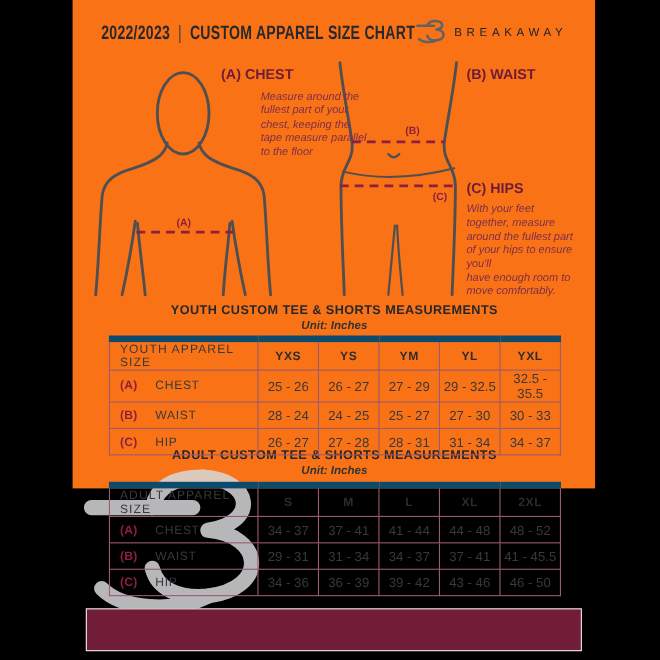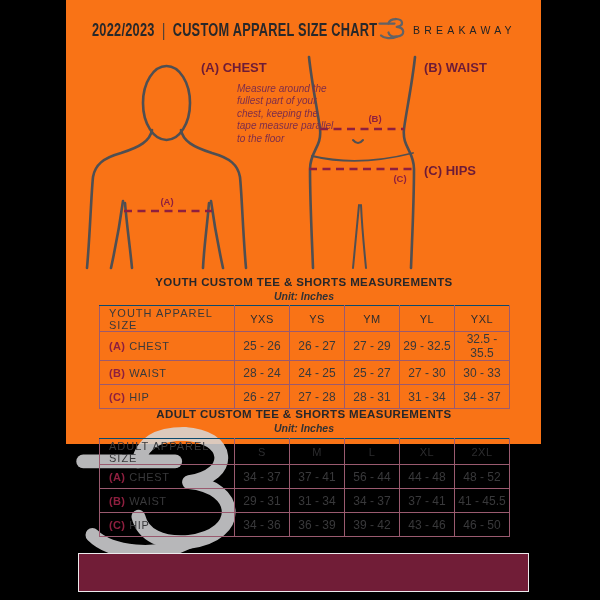--- a/index.html
+++ b/index.html
@@ -48,27 +48,27 @@
   table.size-table{
     position:absolute;left:33px;border-collapse:collapse;table-layout:fixed;
     width:410px;z-index:1;
   }
   .tbl-youth{top:305px;}
   .tbl-adult{top:438px;}
   .size-table th,.size-table td{
     border:1.5px solid #9a5a6f;padding:0;height:23px;
     font-size:12px;color:#39393b;text-align:center;font-weight:500;
   }
-  .size-table thead th{height:25px;border-top:1px solid #0c4a6e;}
+  .size-table thead th{height:25px;border-top:6px solid #0c4a6e;}
   .size-table .c-label{
     text-align:left;padding-left:9px;font-weight:400;letter-spacing:1px;font-size:11px;
   }
-  .size-table thead .c-size{font-weight:400;font-size:11px;color:#2c2c2e;letter-spacing:.5px;}
+  .size-table thead .c-size{font-weight:700;font-size:11px;color:#2c2c2e;letter-spacing:.5px;}
   .row-key{color:#8e1f3f;font-weight:800;letter-spacing:.3px;}
-  .row-label{color:#39393b;letter-spacing:.6px;}
+  .row-label{color:#39393b;letter-spacing:.6px;margin-left:12px;}
 
   
   .watermark{position:absolute;left:8px;top:414px;z-index:0;opacity:.85;}
   .footer-bar{
     position:absolute;left:12px;top:553px;width:449px;height:37px;
     background:#711d37;border:1.5px solid #eceaec;z-index:2;
   }
 </style>
 </head>
 <body>
@@ -131,20 +131,27 @@
   </svg>
 
   <div class="g-head chest-head">(A) CHEST</div>
   <div class="g-body chest-body">Measure around the
 fullest part of your
 chest, keeping the
 tape measure parallel
 to the floor</div>
   <div class="g-head waist-head">(B) WAIST</div>
   <div class="g-head hips-head">(C) HIPS</div>
+  <div class="g-body hips-body">With your feet
+together, measure
+around the fullest part
+of your hips to ensure
+you'll
+have enough room to
+move comfortably.</div>
 
   <div class="sec sec-youth">
     <div class="sec-title">YOUTH CUSTOM TEE &amp; SHORTS MEASUREMENTS</div>
     <div class="sec-unit">Unit: Inches</div>
   </div>
   <table class="size-table tbl-youth">
     <colgroup>
         <col style="width:135px">
         <col style="width:55px">
         <col style="width:55px">
@@ -211,21 +218,21 @@
         <th class="c-size">L</th>
         <th class="c-size">XL</th>
         <th class="c-size">2XL</th>
       </tr>
     </thead>
     <tbody>
       <tr>
         <td class="c-label"><span class="row-key">(A)</span> <span class="row-label">CHEST</span></td>
         <td>34 - 37</td>
         <td>37 - 41</td>
-        <td>56 - 44</td>
+        <td>41 - 44</td>
         <td>44 - 48</td>
         <td>48 - 52</td>
       </tr>
       <tr>
         <td class="c-label"><span class="row-key">(B)</span> <span class="row-label">WAIST</span></td>
         <td>29 - 31</td>
         <td>31 - 34</td>
         <td>34 - 37</td>
         <td>37 - 41</td>
         <td>41 - 45.5</td>

